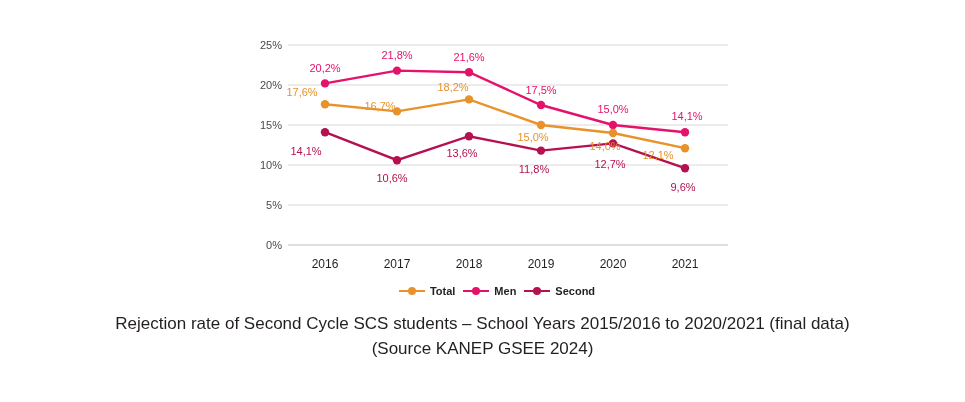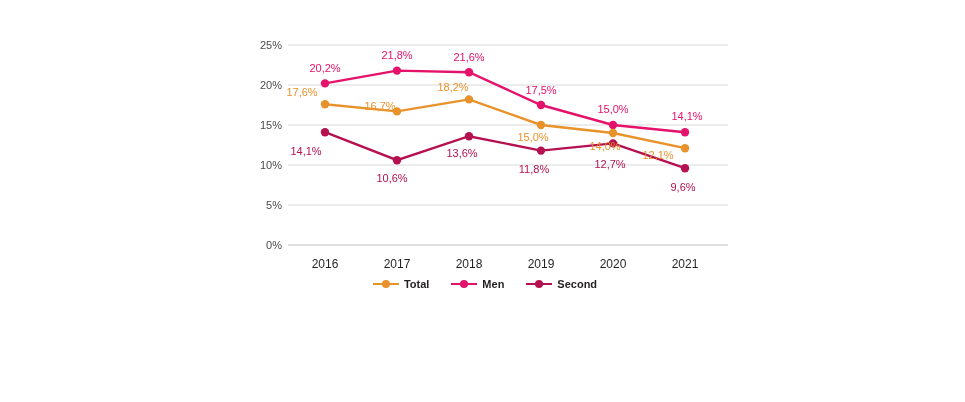--- a/index.html
+++ b/index.html
@@ -46,28 +46,28 @@
   }
   .pt-label {
     font-size: 11px;
     font-family: "Liberation Sans", sans-serif;
   }
   .pt-total { fill: #e8922b; }
   .pt-men   { fill: #e5126b; }
   .pt-women { fill: #b51050; }
   #legend {
     position: absolute;
-    left: 240px;
+    left: 252px;
     top: 278px;
     width: 490px;
     height: 26px;
     display: flex;
     justify-content: center;
-    align-items: flex-start;
-    gap: 22px;
+    align-items: center;
+    gap: 8px;
   }
   .legend-item {
     display: flex;
     align-items: center;
     gap: 5px;
     font-size: 11px;
     font-weight: bold;
     color: #231f20;
   }
   .legend-mark {
@@ -213,14 +213,18 @@
     <div class="legend-item">
       <span class="legend-mark lm-men"></span>
       <span>Men</span>
     </div>
     <div class="legend-item">
       <span class="legend-mark lm-women"></span>
       <span>Second</span>
     </div>
   </div>
 
+  <div id="caption">
+    <div>Rejection rate of Second Cycle SCS students – School Years 2015/2016 to 2020/2021 (final data)</div>
+    <div>(Source KANEP GSEE 2024)</div>
+  </div>
 
 </div>
 
 </body></html>

